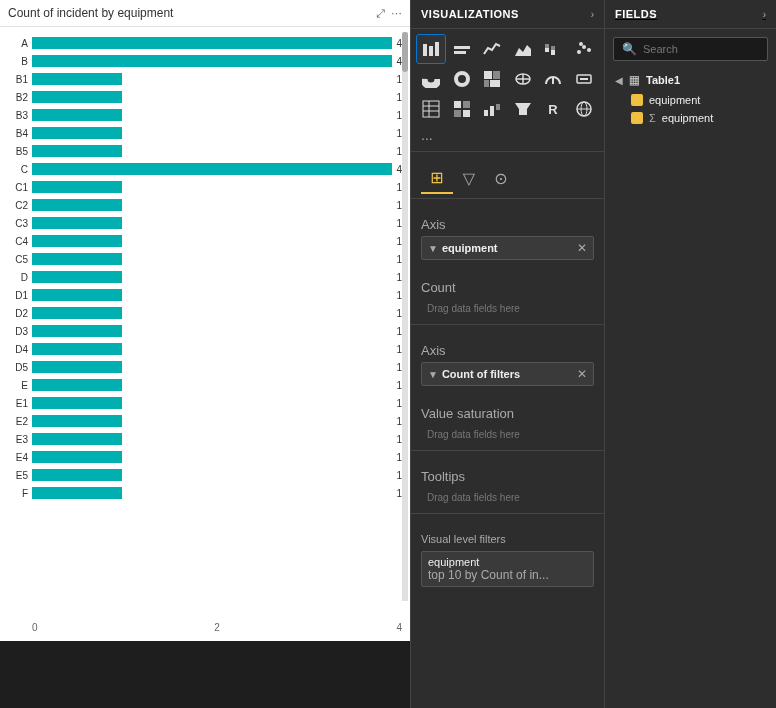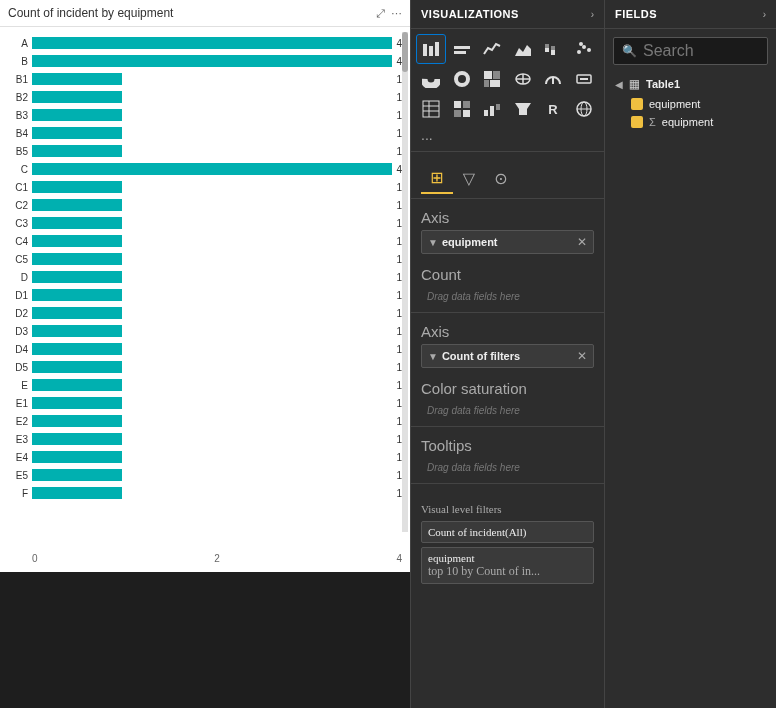--- a/index.html
+++ b/index.html
@@ -8,21 +8,21 @@
       width: 776px;
       height: 708px;
       font-family: 'Segoe UI', Arial, sans-serif;
       background: #1e1e1e;
       overflow: hidden;
     }
 
     
     .chart-panel {
       width: 410px;
-      height: 572px;
+      height: 641px;
       background: #ffffff;
       position: relative;
       flex-shrink: 0;
     }
     .chart-title-bar {
       display: flex;
       align-items: center;
       justify-content: space-between;
       padding: 6px 8px;
       border-bottom: 1px solid #e0e0e0;
@@ -171,23 +171,24 @@
       font-size: 16px;
     }
     .viz-tab.active {
       border-bottom: 2px solid #f0c040;
       color: #f0c040;
     }
     .viz-section {
       padding: 6px 10px 2px 10px;
     }
     .viz-section-label {
-      font-size: 15px;
+      font-size: 13px;
       color: #aaa;
       margin-bottom: 4px;
+      margin-top: 8px;
     }
     .viz-field-box {
       display: flex;
       align-items: center;
       background: #3a3a3a;
       border: 1px solid #555;
       padding: 4px 6px;
       border-radius: 2px;
       margin-bottom: 4px;
     }
@@ -205,36 +206,34 @@
     }
     .viz-field-chevron {
       color: #aaa;
       font-size: 10px;
       margin-right: 4px;
     }
     .viz-drag-area {
       font-size: 10px;
       color: #777;
       padding: 4px 6px;
-      font-style: italic;
     }
 
     
     .filters-header {
       background: #1a1a1a;
       padding: 6px 10px;
       font-size: 11px;
       font-weight: 700;
       color: #ffffff;
       letter-spacing: 1px;
       margin-top: 4px;
     }
     .filters-section {
       padding: 15px 10px;
-      font-family: Liberation Serif, serif;
     }
     .filters-label {
       font-size: 11px;
       color: #aaa;
       margin-bottom: 6px;
     }
     .filter-chip {
       background: #3a3a3a;
       border: 1px solid #555;
       border-radius: 2px;
@@ -256,20 +255,21 @@
       height: 708px;
       background: #2d2d2d;
       flex-shrink: 0;
     }
     .fields-header {
       display: flex;
       align-items: center;
       justify-content: space-between;
       padding: 8px 10px;
       border-bottom: 1px solid #444;
+      text-decoration: underline;
     }
     .fields-header-title {
       font-size: 11px;
       font-weight: 600;
       color: #ffffff;
       letter-spacing: 0.5px;
     }
     .fields-header-arrow {
       color: #aaa;
       font-size: 10px;
@@ -285,21 +285,21 @@
     }
     .fields-search-icon {
       color: #aaa;
       font-size: 12px;
       margin-right: 6px;
     }
     .fields-search-input {
       background: transparent;
       border: none;
       outline: none;
-      font-size: 16px;
+      font-size: 11px;
       color: #ccc;
       width: 100%;
     }
     .fields-search-input::placeholder { color: #777; }
     .fields-table-item {
       display: flex;
       align-items: center;
       padding: 4px 10px;
       gap: 6px;
     }
@@ -695,36 +695,33 @@
   <div class="viz-section">
     <div class="viz-section-label">Axis</div>
     <div class="viz-field-box">
       <span class="viz-field-chevron">▼</span>
       <span class="viz-field-text">Count of filters</span>
       <span class="viz-field-remove">✕</span>
     </div>
   </div>
 
   <div class="viz-section">
-    <div class="viz-section-label">Color saturation</div>
+    <div class="viz-section-label">Value saturation</div>
     <div class="viz-drag-area">Drag data fields here</div>
   </div>
   <div class="viz-divider"></div>
 
   <div class="viz-section">
     <div class="viz-section-label">Tooltips</div>
     <div class="viz-drag-area">Drag data fields here</div>
   </div>
   <div class="viz-divider"></div>
 
   <div class="filters-section">
     <div class="filters-label">Visual level filters</div>
-    <div class="filter-chip">
-      <div class="filter-chip-text">Count of incident(All)</div>
-    </div>
     <div class="filter-chip">
       <div class="filter-chip-text">equipment</div>
       <div class="filter-chip-sub">top 10 by Count of in...</div>
     </div>
   </div>
 </div>
 
 <div class="fields-panel">
   <div class="fields-header">
     <span class="fields-header-title">FIELDS</span>

